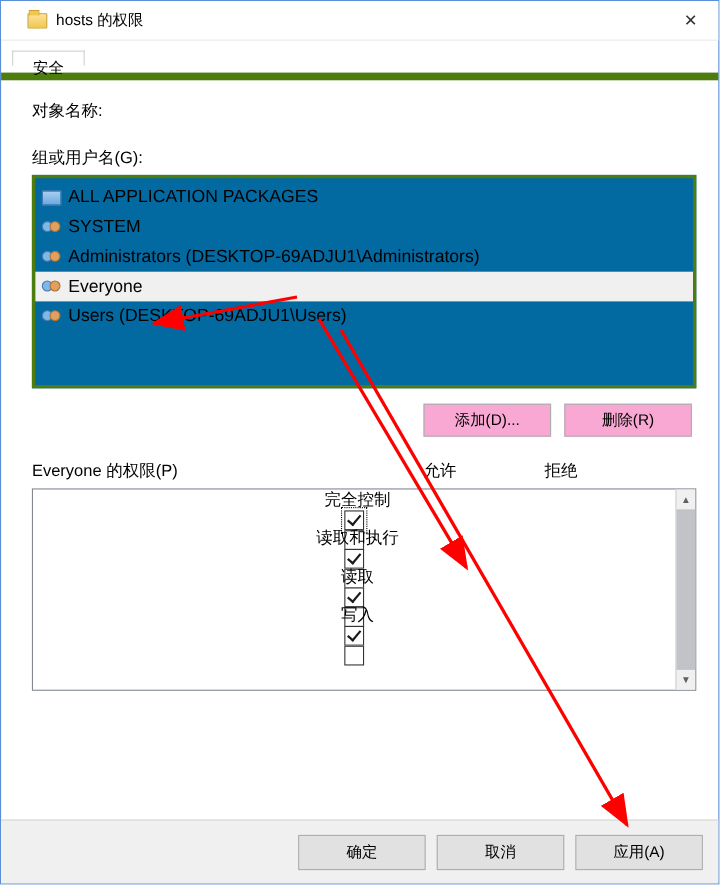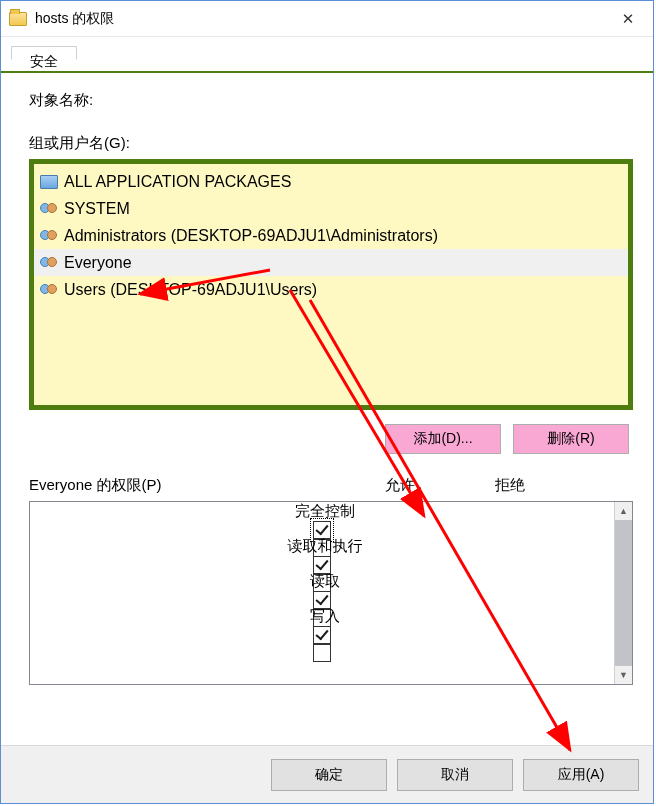--- a/index.html
+++ b/index.html
@@ -20,21 +20,21 @@
       display: flex;
       flex-direction: column;
     }
     
     .titlebar {
       height: 36px;
       background: #fff;
       border-bottom: 1px solid #e8e8e8;
       display: flex;
       align-items: center;
-      padding: 0 2px 0 8px;
+      padding: 0 2px 0 24px;
     }
     .titlebar .folder-icon {
       width: 18px; height: 14px;
       background: linear-gradient(#ffe29a, #f0c850);
       border: 1px solid #c79f2b;
       border-radius: 1px;
       margin-right: 8px;
       position: relative;
     }
     .titlebar .folder-icon::before {
@@ -51,21 +51,21 @@
       width: 46px; height: 30px;
       display: flex; align-items: center; justify-content: center;
       font-size: 15px; color: #333;
       cursor: pointer;
     }
     
     .tabstrip {
       height: 36px;
       padding: 8px 10px 16px 10px;
       display: flex;
-      border-bottom: 2px solid #4d7c0f;
+      border-bottom: 7px solid #4d7c0f;
       position: relative;
     }
     .tab {
       padding: 6px 18px 6px 18px;
       border: 1px solid #d0d0d0;
       border-bottom: 1px solid #fff;
       background: #fff;
       font-size: 14px;
       position: relative;
       top: 1px;
@@ -75,23 +75,23 @@
       padding: 18px 20px 0 28px;
       flex: 1;
       display: flex;
       flex-direction: column;
     }
     .obj-row { display: flex; margin-bottom: 24px; }
     .obj-label { width: 140px; font-size: 15px; }
     .obj-value { font-size: 15px; }
     .group-label { font-size: 15px; margin-bottom: 6px; }
     .userlist {
-      border: 5px solid #4d7c0f;
-      height: 251px;
-      background: #fef9c3;
+      border: 3px solid #4d7c0f;
+      height: 194px;
+      background: #0369a1;
       padding: 4px 0;
       overflow: hidden;
     }
     .userlist-item {
       display: flex; align-items: center;
       padding: 2px 6px;
       font-size: 16px;
       height: 27px;
       cursor: pointer;
     }

